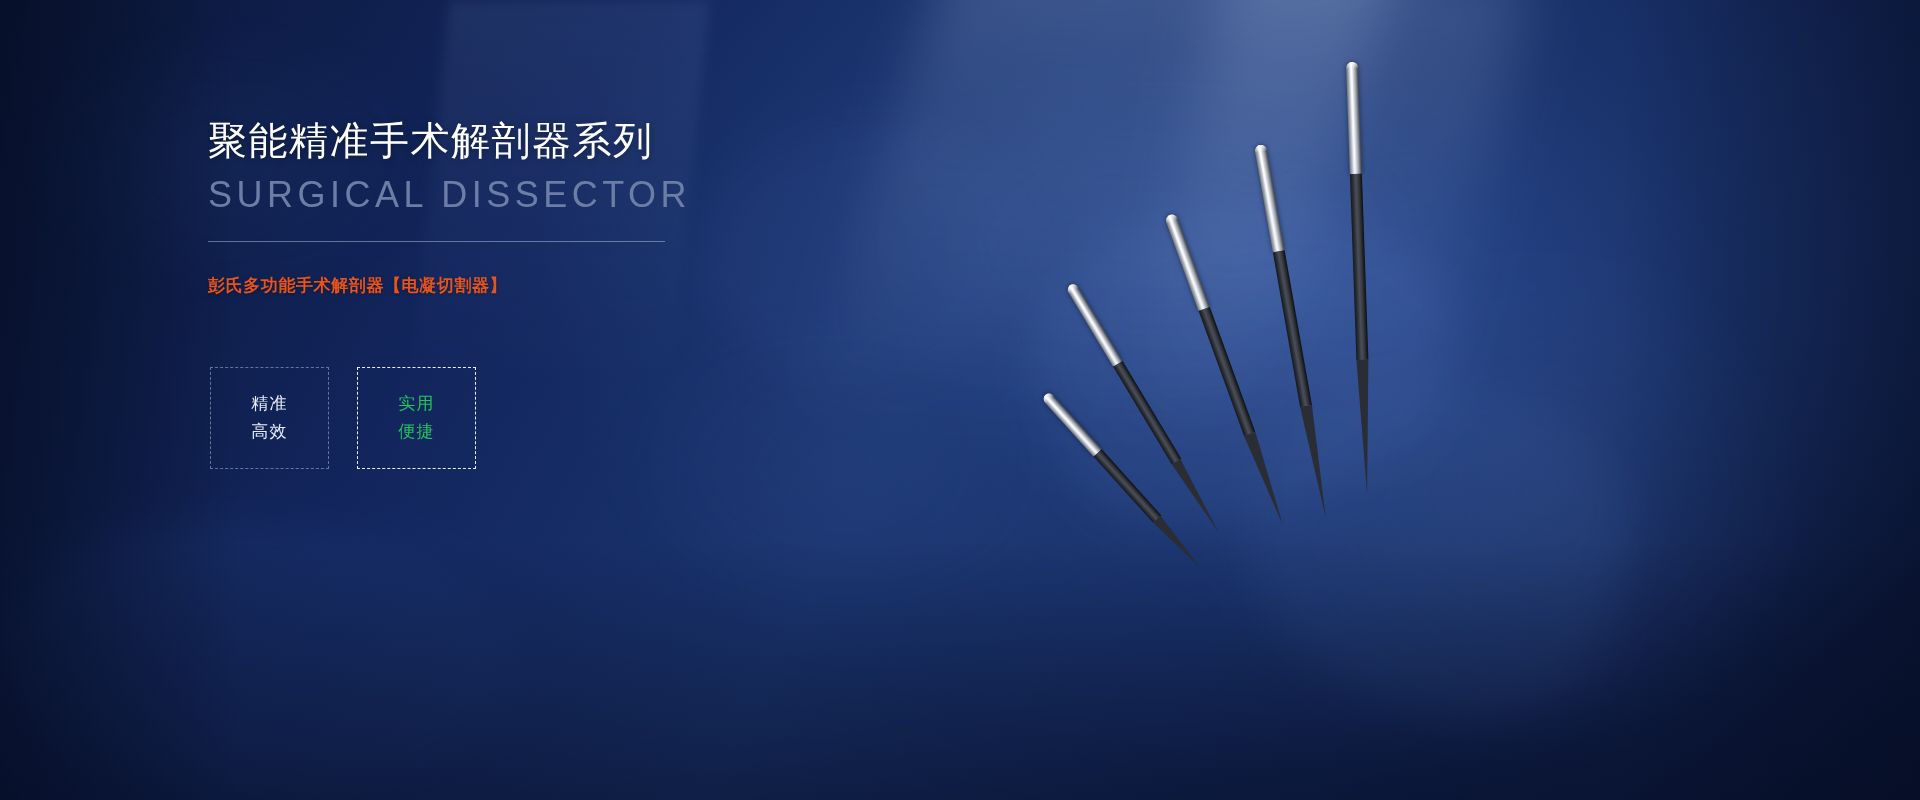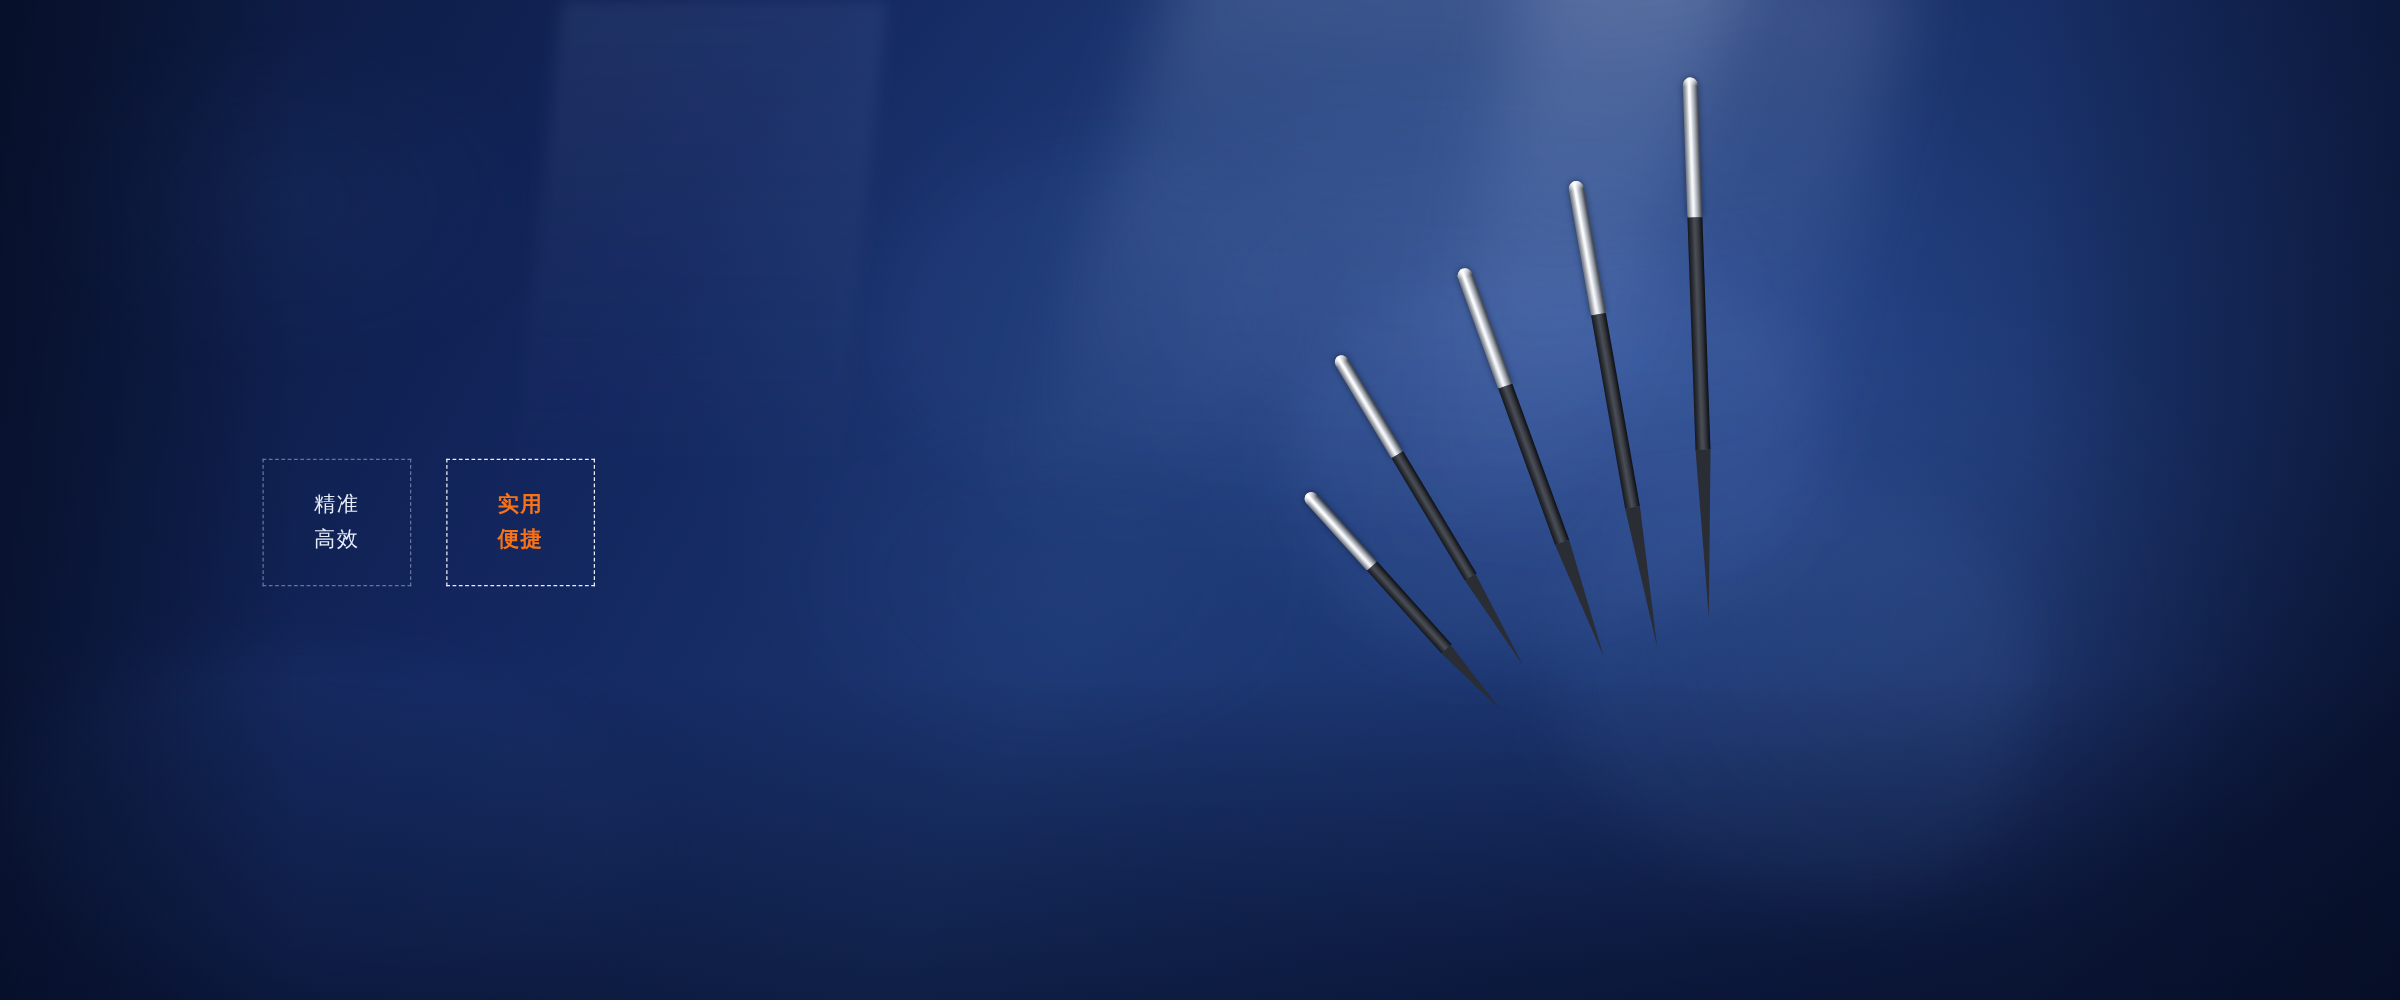--- a/index.html
+++ b/index.html
@@ -145,22 +145,21 @@
     align-items: center;
     justify-content: center;
     border: 1px dashed rgba(168,186,218,0.55);
     color: #e6ecf8;
     font-size: 17px;
     line-height: 1.65;
     letter-spacing: 1.2px;
   }
   .feature-box.bright {
     border-color: rgba(255,255,255,0.92);
-    color: #f97316;
-    font-weight: bold;
+    color: #22c55e;
   }
   .feature-line { display: block; }
 
   
   .instruments {
     position: absolute;
     left: 960px;
     top: 40px;
     width: 520px;
     height: 530px;
@@ -254,20 +253,26 @@
       </div>
       <div class="tool" style="left: 386px; top: 22px; width: 12px; height: 432px; transform: rotate(-2deg);">
         <div class="handle" style="width: 12px; height: 112px;">
           <div class="glint" style="height: 112px;"></div>
         </div>
         <div class="shaft" style="top: 112px; width: 12px; height: 186px;"></div>
         <div class="tip" style="top: 298px; left: 0px; border-width: 134px 6px 0px;"></div>
       </div>
     </div>
 
+  <div class="content">
+    <div class="title-cn">聚能精准手术解剖器系列</div>
+    <div class="title-en">SURGICAL DISSECTOR</div>
+    <div class="divider"></div>
+    <div class="subtitle-hl">彭氏多功能手术解剖器【电凝切割器】</div>
+  </div>
 
   <div class="features" id="features">
       <div class="feature-box">
         <span class="feature-line">精准</span>
         <span class="feature-line">高效</span>
       </div>
       <div class="feature-box bright">
         <span class="feature-line">实用</span>
         <span class="feature-line">便捷</span>
       </div>

